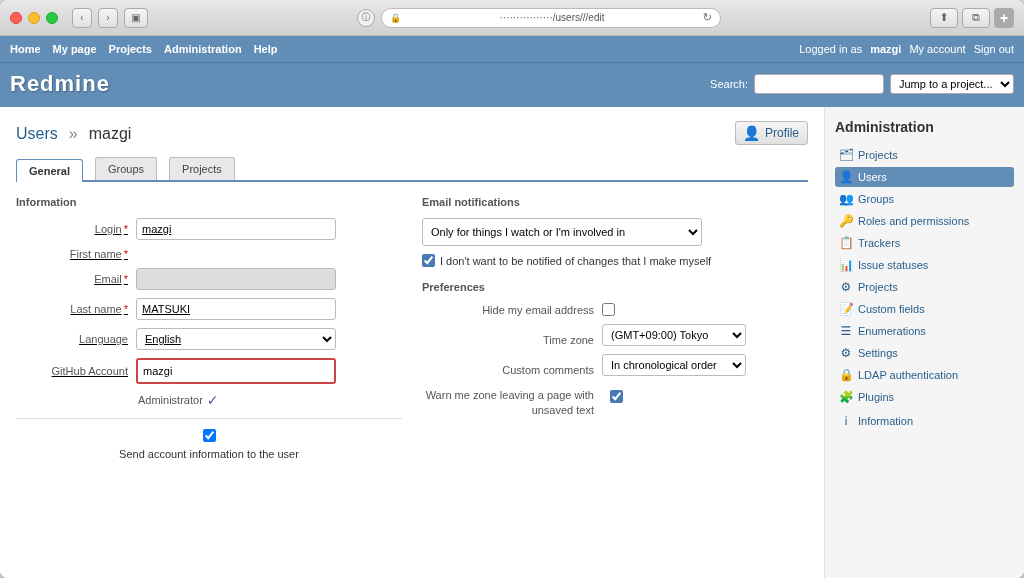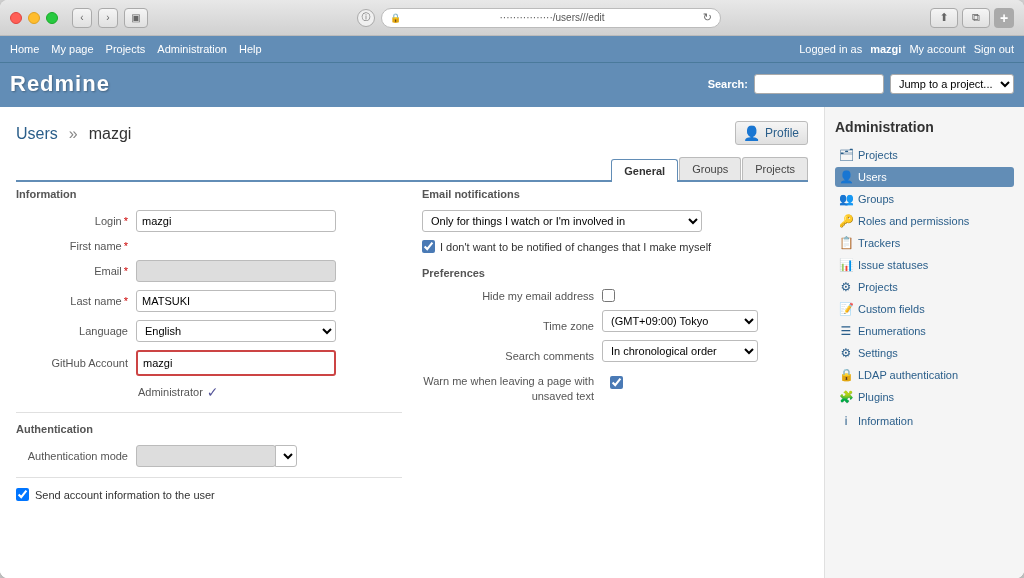--- a/index.html
+++ b/index.html
@@ -19,84 +19,84 @@
     .tb-url { width: 340px; height: 20px; background: white; border: 1px solid #bbb; border-radius: 10px; display: flex; align-items: center; padding: 0 8px; font-size: 10px; color: #555; gap: 4px; }
     .tb-url-text { flex: 1; text-align: center; color: #555; font-size: 10px; }
     .tb-lock { font-size: 9px; color: #aaa; }
     .tb-refresh { font-size: 11px; color: #666; }
     .tb-actions { display: flex; gap: 4px; }
     .tb-action-btn { width: 28px; height: 20px; background: linear-gradient(to bottom, #f5f5f5, #e0e0e0); border: 1px solid #aaa; border-radius: 4px; display: flex; align-items: center; justify-content: center; font-size: 11px; color: #666; }
     .tb-plus { width: 20px; height: 20px; background: #aaa; border-radius: 4px; display: flex; align-items: center; justify-content: center; color: white; font-size: 14px; font-weight: bold; }
 
     
     .app-topbar { background: #628db6; height: 26px; display: flex; align-items: center; padding: 0 10px; justify-content: space-between; }
-    .app-nav { display: flex; gap: 12px; }
+    .app-nav { display: flex; gap: 12px; font-weight: bold; }
     .app-nav a { color: white; text-decoration: none; font-size: 11px; }
     .app-topbar-right { display: flex; align-items: center; gap: 8px; font-size: 11px; color: white; }
     .app-topbar-right a { color: white; text-decoration: none; }
 
     
     .app-header { background: #628db6; padding: 8px 10px 10px; display: flex; align-items: center; justify-content: space-between; border-top: 1px solid #4a7a9b; }
     .app-logo { color: white; font-size: 22px; font-weight: bold; letter-spacing: 1px; text-shadow: 1px 1px 2px rgba(0,0,0,0.3); }
     .search-area { display: flex; align-items: center; gap: 6px; }
-    .search-label { color: white; font-size: 11px; font-weight: bold; }
+    .search-label { color: white; font-size: 11px; }
     .search-input { width: 130px; height: 20px; border: 1px solid #aaa; border-radius: 3px; padding: 0 4px; font-size: 11px; }
     .search-select { height: 20px; border: 1px solid #aaa; border-radius: 3px; background: white; font-size: 11px; padding: 0 4px; }
 
     
     .main-content { display: flex; background: white; height: calc(578px - 36px - 26px - 44px); }
 
     
     .content-area { flex: 1; padding: 14px 16px; overflow-y: auto; background: white; }
     .page-header { display: flex; align-items: center; justify-content: space-between; margin-bottom: 12px; }
     .breadcrumb { font-size: 18px; color: #2a5e8a; }
     .breadcrumb span.sep { color: #888; margin: 0 4px; }
     .breadcrumb span.current { color: #333; }
     .profile-btn { display: flex; align-items: center; gap: 4px; color: #2a5e8a; font-size: 12px; background: linear-gradient(to bottom, #f5f5f5, #e0e0e0); border: 1px solid #bbb; border-radius: 3px; padding: 3px 8px; cursor: pointer; }
     .profile-icon { color: #4a7; font-size: 14px; }
 
     
-    .tabs { display: flex; gap: 1px; margin-bottom: 6px; border-bottom: 2px solid #628db6; justify-content: flex-end; }
+    .tabs { display: flex; gap: 12px; margin-bottom: 14px; border-bottom: 2px solid #628db6; }
     .tab { padding: 5px 12px; background: #e8e8e8; border: 1px solid #bbb; border-bottom: none; border-radius: 3px 3px 0 0; font-size: 11px; color: #444; cursor: pointer; }
     .tab.active { background: white; border-color: #628db6; color: #333; font-weight: bold; position: relative; top: 2px; }
 
     
     .section-title { font-size: 11px; font-weight: bold; color: #555; margin-bottom: 10px; }
-    .form-row { display: flex; align-items: center; margin-bottom: 8px; }
+    .form-row { display: flex; align-items: center; margin-bottom: 8px; text-decoration: underline; }
     .form-label { width: 120px; text-align: right; padding-right: 8px; font-size: 11px; color: #555; }
     .form-label .required { color: #cc0000; margin-left: 2px; }
     .form-input { width: 200px; height: 22px; border: 1px solid #bbb; border-radius: 3px; padding: 0 5px; font-size: 11px; }
     .form-input-masked { width: 200px; height: 22px; background: #ddd; border: 1px solid #bbb; border-radius: 3px; }
     .form-select { width: 200px; height: 22px; border: 1px solid #bbb; border-radius: 3px; background: white; font-size: 11px; padding: 0 4px; }
     .github-input-wrap { border: 2px solid #cc4444; border-radius: 3px; display: inline-block; }
     .github-input { width: 196px; height: 22px; border: none; border-radius: 3px; padding: 0 5px; font-size: 11px; outline: none; }
     .admin-check { display: flex; align-items: center; gap: 4px; margin-left: 122px; font-size: 11px; color: #555; }
     .checkmark { color: #559; font-size: 14px; }
 
     
     .two-col { display: flex; gap: 20px; }
     .left-col { flex: 1; }
     .right-col { flex: 1; }
 
     
-    .notif-select { width: 280px; height: 22px; border: 1px solid #bbb; border-radius: 3px; background: white; font-size: 11px; padding: 0 4px; }
+    .notif-select { width: 280px; height: 28px; border: 1px solid #bbb; border-radius: 3px; background: white; font-size: 11px; padding: 0 4px; }
     .notif-cb-row { display: flex; align-items: center; gap: 5px; margin-top: 8px; font-size: 11px; color: #333; }
     .cb-blue { accent-color: #4a7ab5; width: 13px; height: 13px; }
 
     
     .pref-row { display: flex; align-items: flex-end; margin-bottom: 8px; }
     .pref-label { width: 180px; text-align: right; padding-right: 8px; font-size: 11px; color: #555; }
-    .pref-select { width: 156px; height: 22px; border: 1px solid #bbb; border-radius: 3px; background: white; font-size: 11px; padding: 0 4px; }
+    .pref-select { width: 144px; height: 22px; border: 1px solid #bbb; border-radius: 3px; background: white; font-size: 11px; padding: 0 4px; }
     .pref-cb-wrap { display: flex; align-items: flex-start; gap: 8px; margin-top: 4px; }
 
     
     .auth-section { margin-top: 12px; border-top: 1px solid #e0e0e0; padding-top: 10px; }
 
     
-    .footer-cb { display: flex; align-items: center; gap: 6px; font-size: 11px; color: #333; margin-top: 10px; padding-top: 10px; border-top: 1px solid #e0e0e0; }
+    .footer-cb { display: flex; align-items: center; gap: 6px; font-size: 11px; color: #333; margin-top: 10px; padding-top: 10px; border-top: 1px solid #e0e0e0; flex-direction: column; }
 
     
     .sidebar { width: 200px; background: #f5f5f5; border-left: 1px solid #e0e0e0; padding: 12px 10px; overflow-y: auto; }
     .sidebar-title { font-size: 14px; font-weight: bold; color: #333; margin-bottom: 10px; }
     .sidebar-item { display: flex; align-items: center; gap: 5px; padding: 3px 4px; font-size: 11px; color: #2a5e8a; text-decoration: none; cursor: pointer; border-radius: 3px; margin-bottom: 2px; }
     .sidebar-item.active { background: #628db6; color: white; }
     .sidebar-icon { font-size: 12px; width: 14px; text-align: center; flex-shrink: 0; }
   </style>
 </head>
 <body>
@@ -207,30 +207,20 @@
             <label class="form-label">GitHub Account</label>
             <div class="github-input-wrap">
               <input class="github-input" type="text" value="mazgi" style="">
             </div>
           </div>
           <div class="admin-check">
             <span>Administrator</span>
             <span class="checkmark">✓</span>
           </div>
 
-          <div class="auth-section">
-            <div class="section-title">Authentication</div>
-            <div class="form-row">
-              <label class="form-label">Authentication mode</label>
-              <div class="form-input-masked" style="width:140px;"></div>
-              <select style="border:1px solid #bbb;height:22px;background:white;margin-left:-1px;border-radius:0 3px 3px 0;">
-                <option></option>
-              </select>
-            </div>
-          </div>
 
           <div class="footer-cb">
             <input type="checkbox" checked="" style="">
             <span>Send account information to the user</span>
           </div>
         </div>
 
         <div class="right-col">
 
           
@@ -250,29 +240,29 @@
             <label class="pref-label">Hide my email address</label>
             <input type="checkbox" class="cb-blue" style="">
           </div>
           <div class="pref-row">
             <label class="pref-label">Time zone</label>
             <select class="pref-select">
               <option>(GMT+09:00) Tokyo</option>
             </select>
           </div>
           <div class="pref-row">
-            <label class="pref-label">Search comments</label>
+            <label class="pref-label">Custom comments</label>
             <select class="pref-select">
               <option>In chronological order</option>
             </select>
           </div>
           <div class="pref-row" style="align-items:flex-start;">
             <div class="pref-cb-wrap" style="margin-left:0;">
               <label class="pref-label" style="line-height:1.4;">
-                <span>Warn me when leaving a page with unsaved text</span>
+                <span>Warn me zone leaving a page with unsaved text</span>
               </label>
               <input type="checkbox" class="cb-blue" checked="" style="margin-top: 2px;">
             </div>
           </div>
 
         </div>
       </div>
     </div>
 
     <div class="sidebar">

